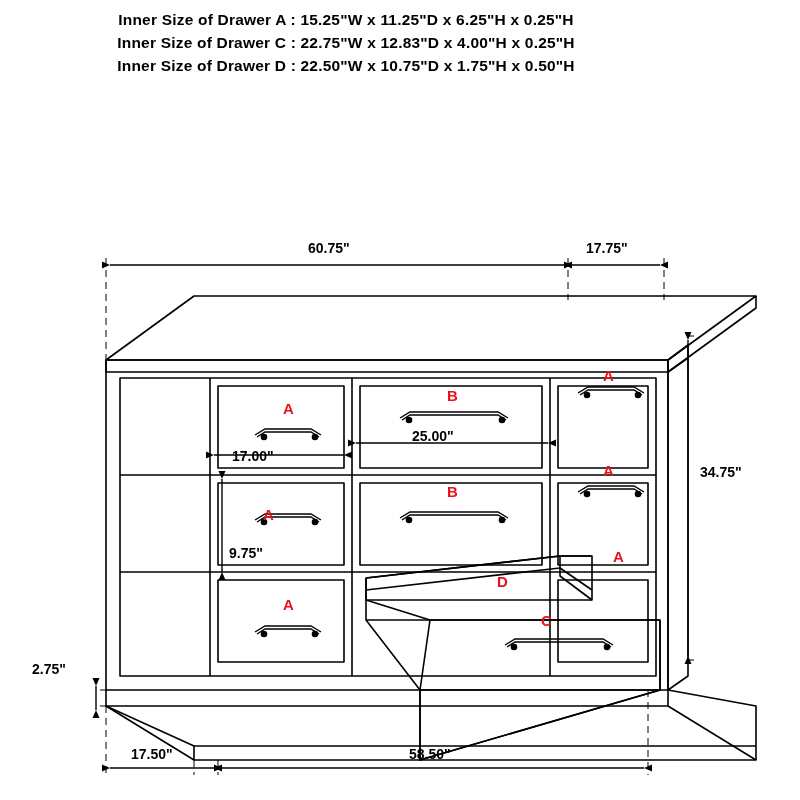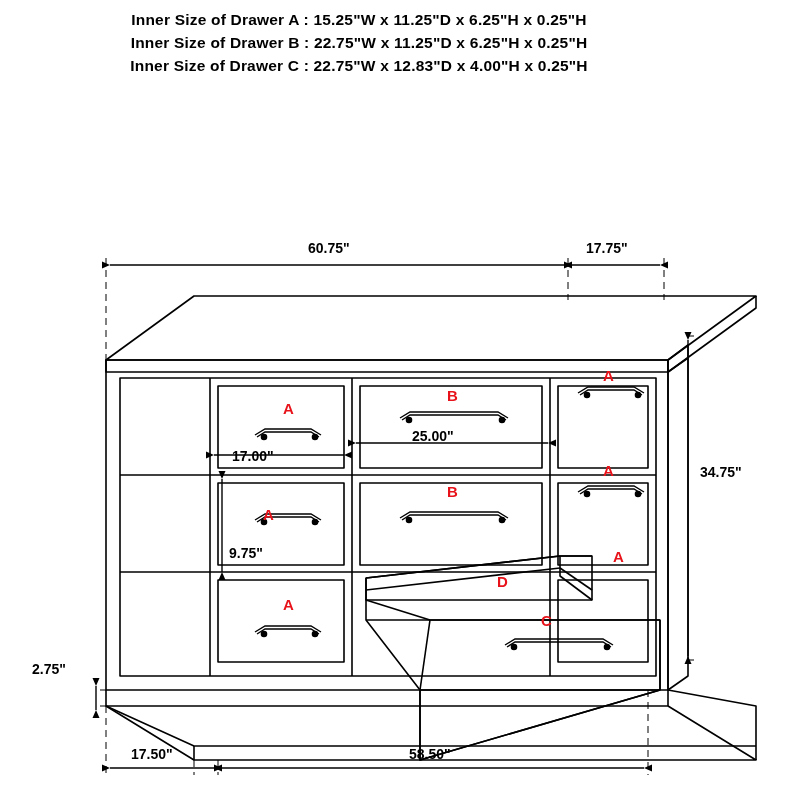--- a/index.html
+++ b/index.html
@@ -5,21 +5,21 @@
   html,body{margin:0;padding:0;}
   body{
     width:800px;height:800px;
     background:#ffffff;
     font-family:"Liberation Sans", sans-serif;
     position:relative;
     overflow:hidden;
   }
   .spec-block{
     position:absolute;
-    top:8px;left:13px;width:692px;
+    top:8px;left:0;width:692px;
     text-align:center;
   }
   .spec-line{
     font-size:15.5px;
     font-weight:bold;
     color:#000;
     line-height:23px;
     letter-spacing:0.2px;
     white-space:nowrap;
   }
@@ -40,22 +40,22 @@
     font-size:15px;
     color:#e8131a;
     white-space:nowrap;
   }
 </style>
 </head>
 <body>
 
 <div class="spec-block">
   <div class="spec-line">Inner Size of Drawer A : 15.25"W x 11.25"D x 6.25"H x 0.25"H</div>
-  <div class="spec-line">Inner Size of Drawer B : 22.75"W x 11.25"D x 6.25"H x 0.25"H</div>
   <div class="spec-line">Inner Size of Drawer C : 22.75"W x 12.83"D x 4.00"H x 0.25"H</div>
+  <div class="spec-line">Inner Size of Drawer  D : 22.50"W x 10.75"D x 1.75"H x 0.50"H</div>
 </div>
 
 <svg class="diagram" viewBox="0 0 800 800">
   <defs>
     <marker id="arrS" markerWidth="9" markerHeight="9" refX="8" refY="4.5" orient="auto" markerUnits="userSpaceOnUse">
       <path d="M8,4.5 L0,1 L0,8 z" fill="#000"></path>
     </marker>
     <marker id="arrE" markerWidth="9" markerHeight="9" refX="1" refY="4.5" orient="auto" markerUnits="userSpaceOnUse">
       <path d="M1,4.5 L9,1 L9,8 z" fill="#000"></path>
     </marker>

